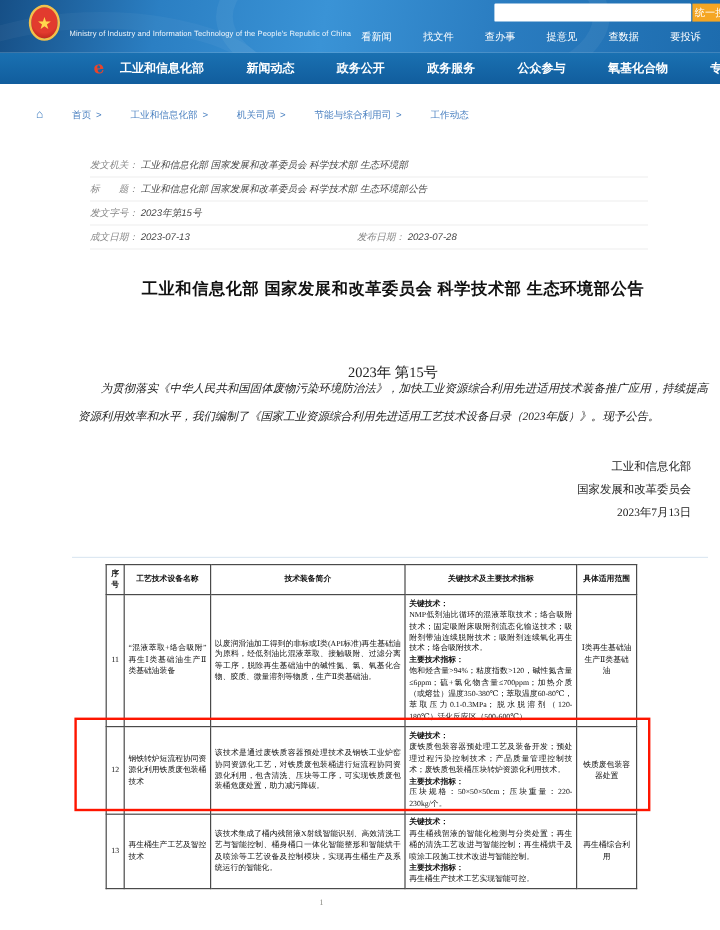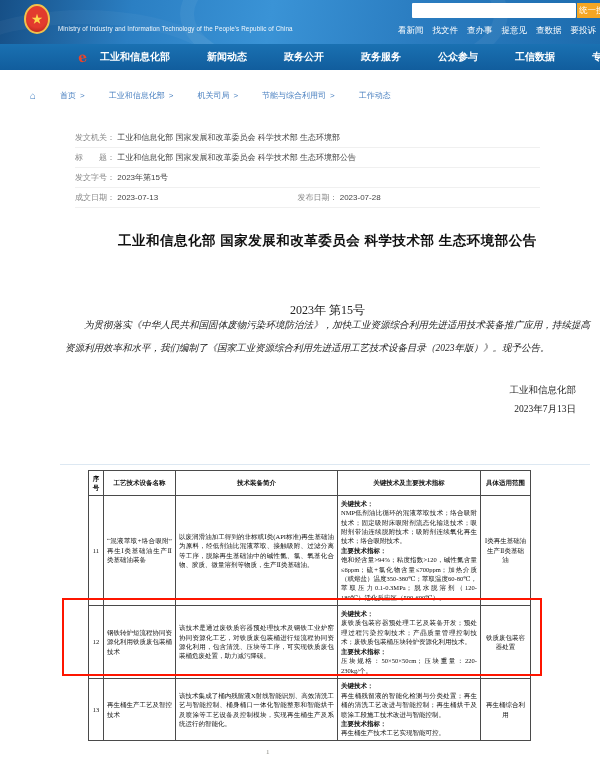--- a/index.html
+++ b/index.html
@@ -20,42 +20,42 @@
     color:#ffd84d;font-size:12px;line-height:1;}
   .site-title{position:absolute;left:58px;top:20px;color:#fff;font-size:16px;font-weight:bold;
     letter-spacing:.5px;white-space:nowrap;text-shadow:0 1px 1px rgba(0,40,80,.35);margin-top:40px;}
   .site-subtitle{position:absolute;left:58px;top:25px;color:rgba(255,255,255,.93);font-size:6.3px;
     white-space:nowrap;letter-spacing:.1px;}
   .search-input{position:absolute;left:412px;top:3px;width:164px;height:15px;border:none;
     background:#fff;border-radius:1px;outline:none;font-size:8px;padding:0 4px;box-sizing:border-box;}
   .search-btn{position:absolute;left:577px;top:3px;width:23px;height:15px;border:none;
     background:#f5a623;color:#fff;font-size:8.5px;line-height:15px;padding:0 2px;
     overflow:hidden;white-space:nowrap;cursor:pointer;text-align:left;}
-  .quick-links{position:absolute;right:4px;top:25px;display:flex;gap:9px;
+  .quick-links{position:absolute;right:16px;top:25px;display:flex;gap:26px;
     color:#fff;font-size:8.5px;white-space:nowrap;}
   .quick-links span{cursor:pointer;}
 
   
   .mainnav{position:absolute;left:0;top:44px;width:600px;height:26px;
     background:linear-gradient(180deg,#1a71b2 0%,#115d9d 100%);overflow:hidden;}
   .nav-logo{position:absolute;left:78px;top:5px;color:#e8452c;font-size:14px;font-weight:bold;
     font-family:"DejaVu Serif",serif;line-height:16px;transform:rotate(-8deg);}
   .nav-items{position:absolute;left:100px;top:0;width:512px;height:26px;display:flex;
     justify-content:space-between;align-items:center;color:#fff;font-size:10px;font-weight:bold;
     white-space:nowrap;}
   .nav-items span{cursor:pointer;}
 
   
   .breadcrumb{position:absolute;left:30px;top:90px;font-size:8px;color:#4a80c0;
     display:flex;gap:4px;align-items:center;white-space:nowrap;}
   .home-icon{color:#3a7abf;font-size:10px;line-height:8px;}
   .breadcrumb .bc-item{cursor:pointer;margin-left:20px;}
 
   
-  .meta{position:absolute;left:75px;top:128px;width:465px;font-size:8px;color:#444;}
+  .meta{position:absolute;left:75px;top:128px;width:465px;font-size:8px;color:#444;font-style:italic;}
   .meta .mrow{line-height:19px;border-bottom:1px solid #f0f0f0;white-space:nowrap;}
   .m-label{color:#888;display:inline-block;}
   .m-val{color:#444;display:inline-block;}
   .m-val.fixed{width:178px;}
 
   
   .doc{position:absolute;left:65px;top:0;width:525px;
     font-family:"Liberation Serif","DejaVu Serif",serif;color:#222;}
   .doc-title{position:absolute;left:0;top:232px;width:525px;text-align:center;
     font-family:"Liberation Sans",sans-serif;font-weight:bold;font-size:13.5px;color:#111;
@@ -112,21 +112,21 @@
   </header>
 
   <nav class="mainnav">
     <span class="nav-logo">e</span>
     <div class="nav-items">
       <span>工业和信息化部</span>
       <span>新闻动态</span>
       <span>政务公开</span>
       <span>政务服务</span>
       <span>公众参与</span>
-      <span>工信数据</span>
+      <span>氧基化合物</span>
       <span>专题</span>
     </div>
   </nav>
 
   <div class="breadcrumb">
     <span class="home-icon">⌂</span>
     <span class="bc-item">首页</span>
     <span>&gt;</span>
     <span class="bc-item">工业和信息化部</span>
     <span>&gt;</span>
@@ -157,20 +157,21 @@
       <span class="m-val">2023-07-28</span>
     </div>
   </section>
 
   <section class="doc">
     <h1 class="doc-title">工业和信息化部 国家发展和改革委员会 科学技术部 生态环境部公告</h1>
     <div class="doc-no">2023年  第15号</div>
     <p class="doc-para">为贯彻落实《中华人民共和国固体废物污染环境防治法》，加快工业资源综合利用先进适用技术装备推广应用，持续提高资源利用效率和水平，我们编制了《国家工业资源综合利用先进适用工艺技术设备目录（2023年版）》。现予公告。</p>
     <div class="signs">
       <div>工业和信息化部</div>
+      <div>国家发展和改革委员会</div>
       <div>2023年7月13日</div>
     </div>
   </section>
 
   <div class="divider"></div>
 
   <table class="cat-table">
     <colgroup>
       <col style="width:15px">
         <col style="width:72px">

